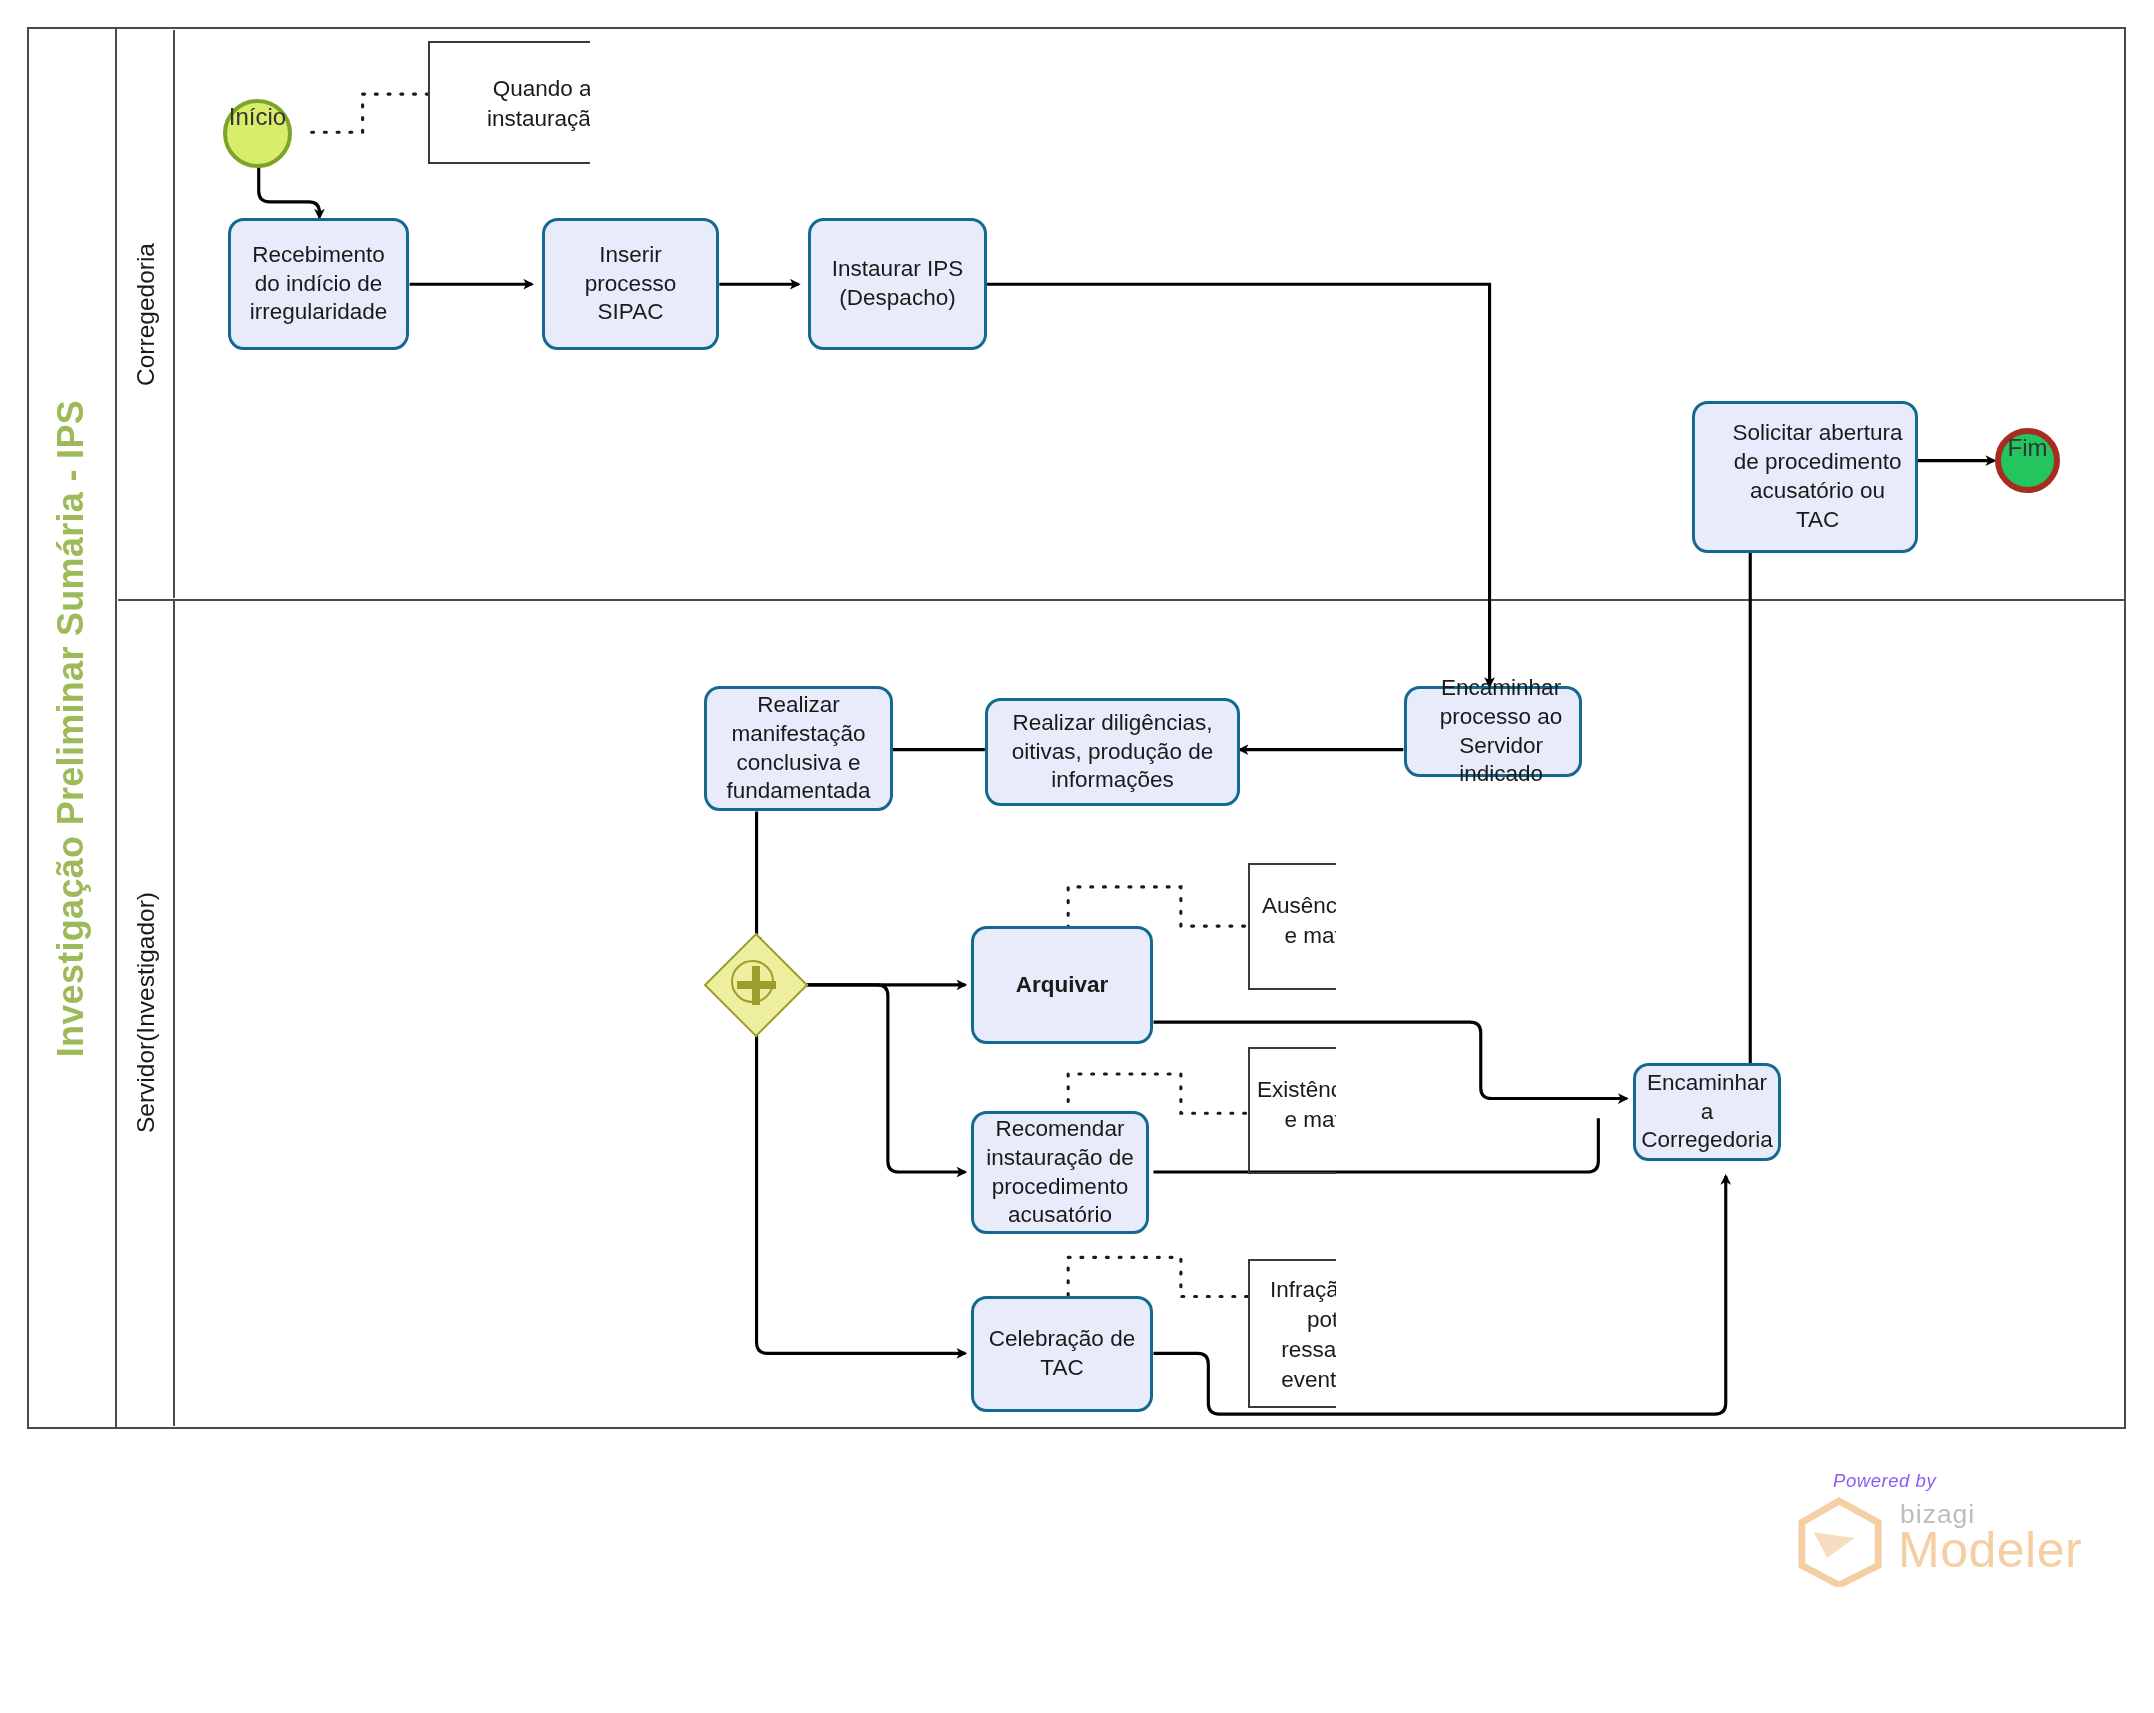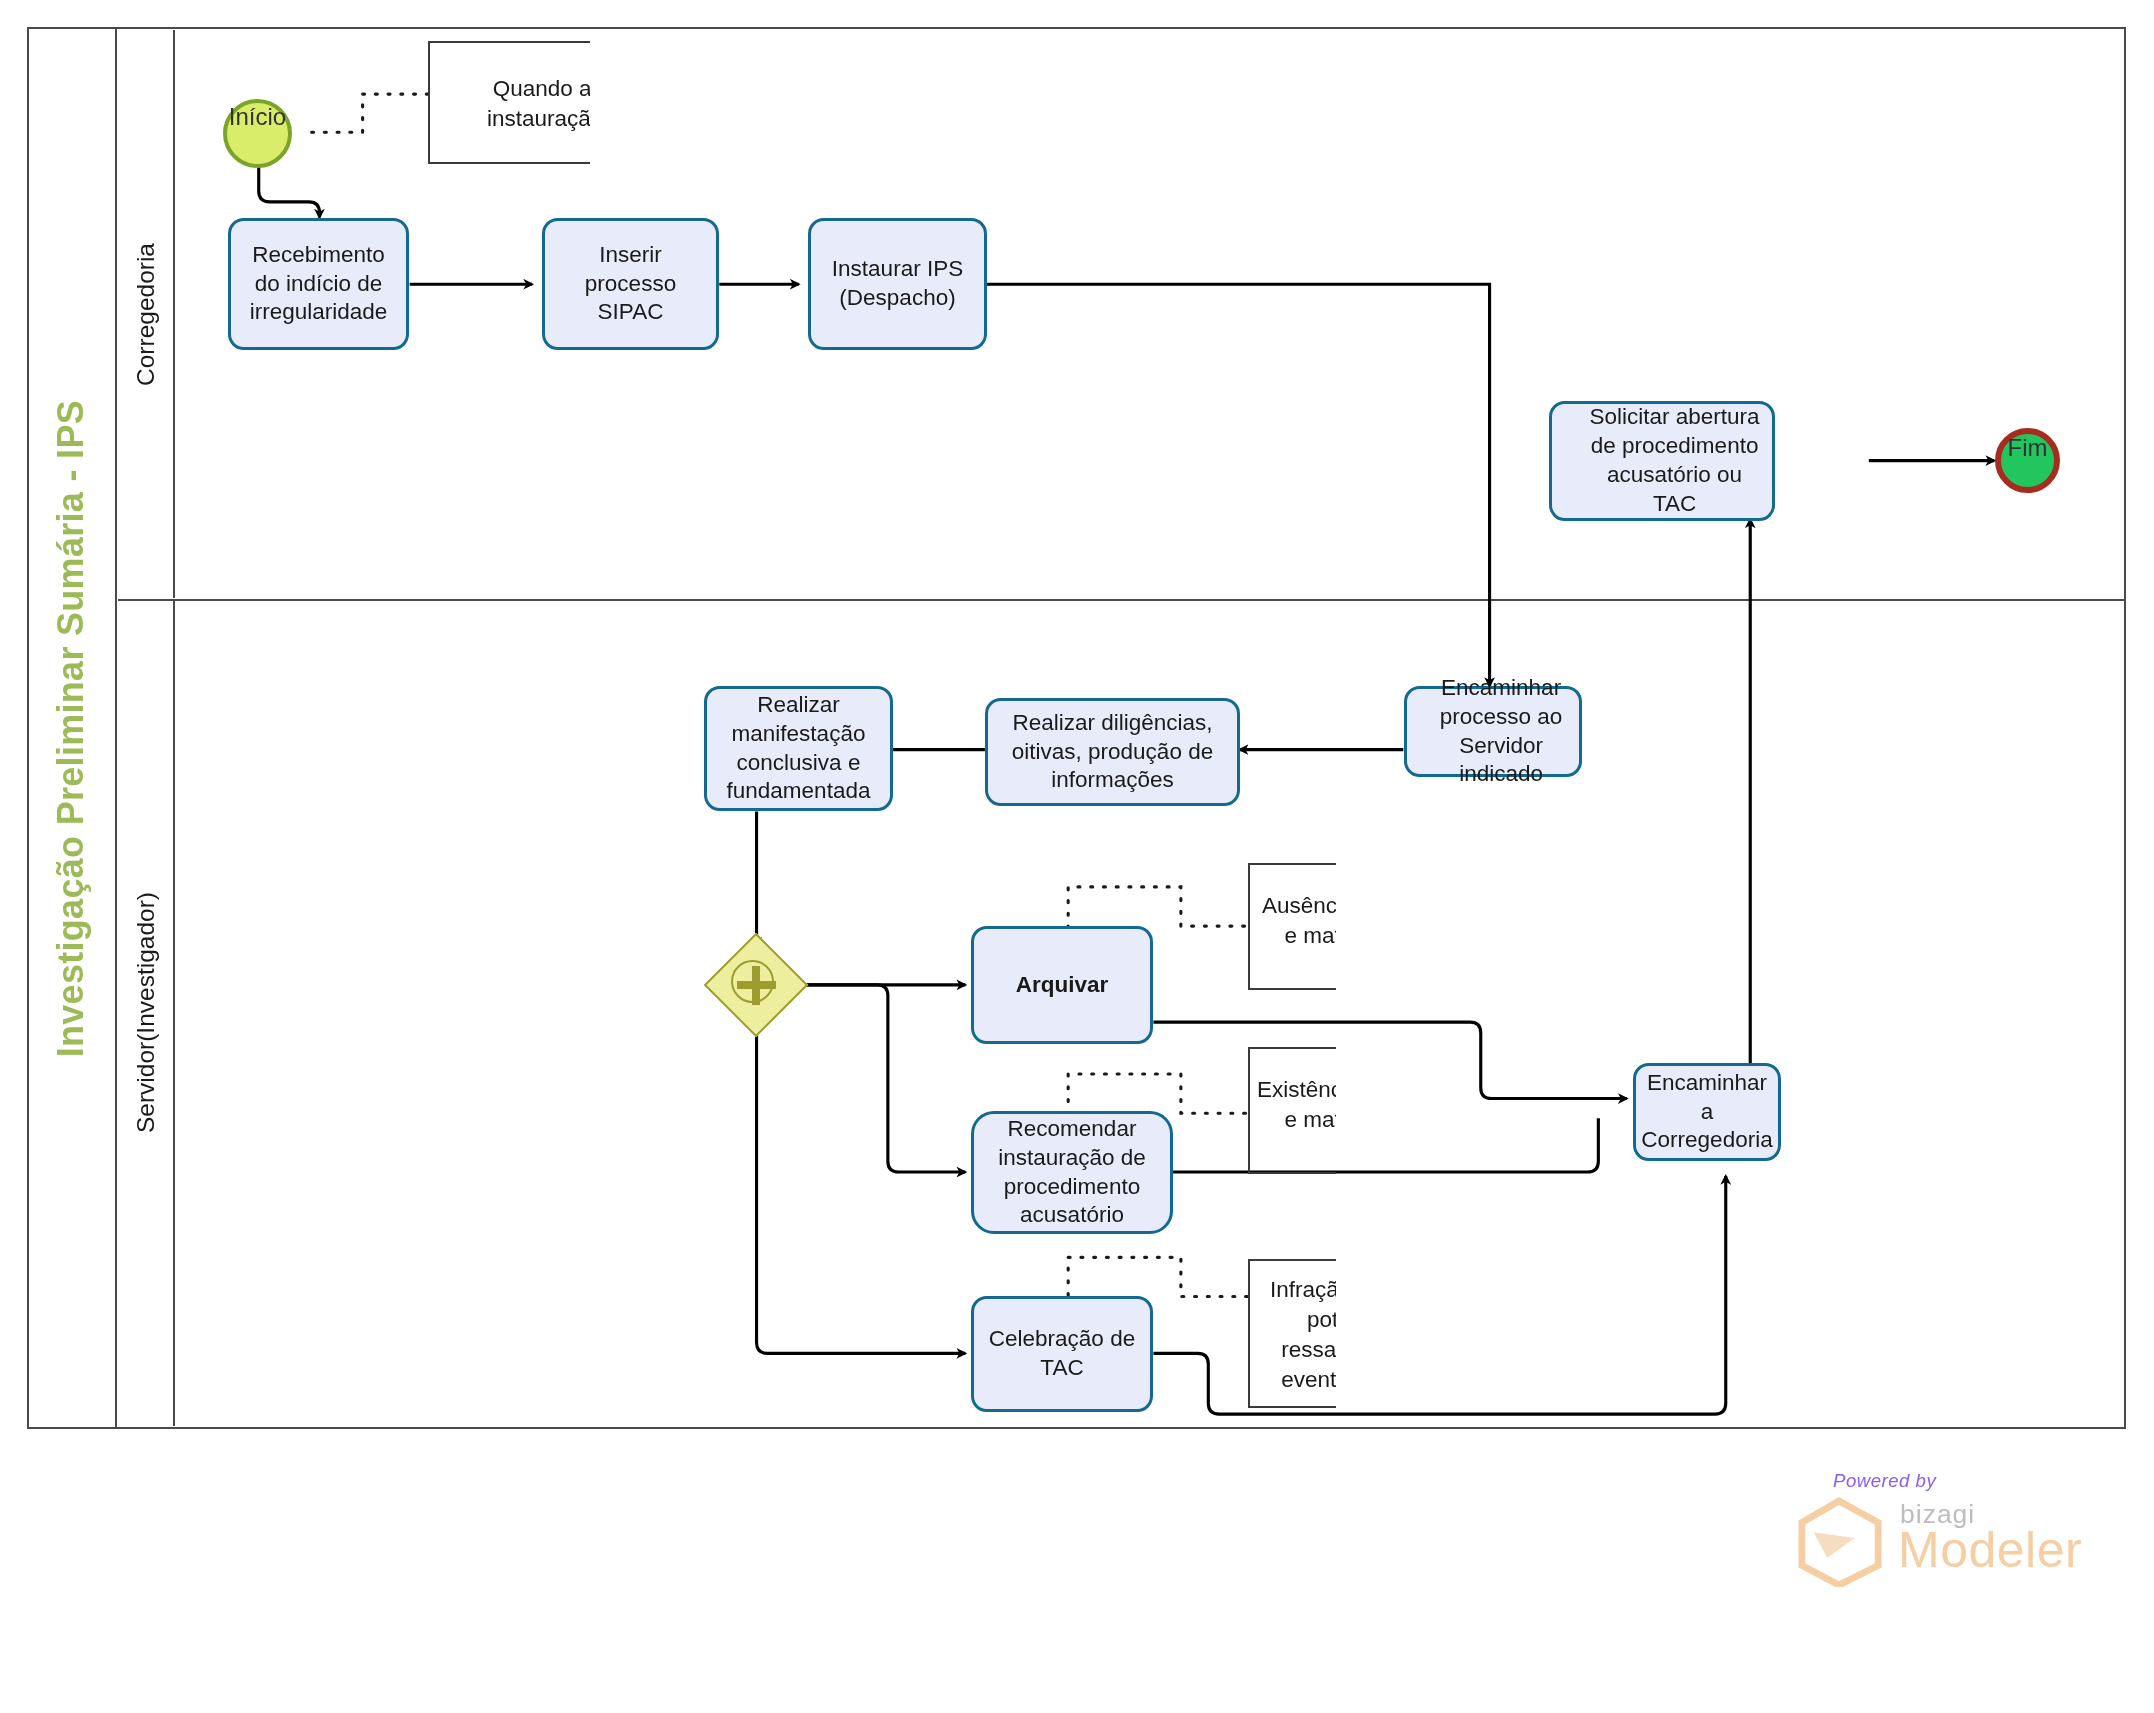--- a/index.html
+++ b/index.html
@@ -156,41 +156,41 @@
   </div>
 
   <div class="task" style="left:542px;top:218px;width:177px;height:132px;">
     <span>Inserir processo SIPAC</span>
   </div>
 
   <div class="task" style="left:808px;top:218px;width:179px;height:132px;">
     <span>Instaurar IPS (Despacho)</span>
   </div>
 
-  <div class="task" style="left:1549px;top:401px;width:226px;height:120px;padding-left:33px;">
+  <div class="task" style="left:1692px;top:401px;width:226px;height:152px;padding-left:33px;">
     <span>Solicitar abertura de procedimento acusatório ou TAC</span>
   </div>
 
   <div class="task" style="left:1404px;top:686px;width:178px;height:91px;padding-left:24px;">
     <span>Encaminhar processo ao Servidor indicado</span>
   </div>
 
   <div class="task" style="left:985px;top:698px;width:255px;height:108px;">
     <span>Realizar diligências, oitivas, produção de informações</span>
   </div>
 
   <div class="task" style="left:704px;top:686px;width:189px;height:125px;">
     <span>Realizar manifestação conclusiva e fundamentada</span>
   </div>
 
   <div class="task" style="left:971px;top:926px;width:182px;height:118px;font-weight:bold;">
     <span>Arquivar</span>
   </div>
 
-  <div class="task" style="left:971px;top:1111px;width:202px;height:123px;border-radius:23px;">
+  <div class="task" style="left:971px;top:1111px;width:178px;height:123px;">
     <span>Recomendar instauração de procedimento acusatório</span>
   </div>
 
   <div class="task" style="left:971px;top:1296px;width:182px;height:116px;">
     <span>Celebração de TAC</span>
   </div>
 
   <div class="task" style="left:1633px;top:1063px;width:148px;height:98px;">
     <span>Encaminhar a Corregedoria</span>
   </div>

